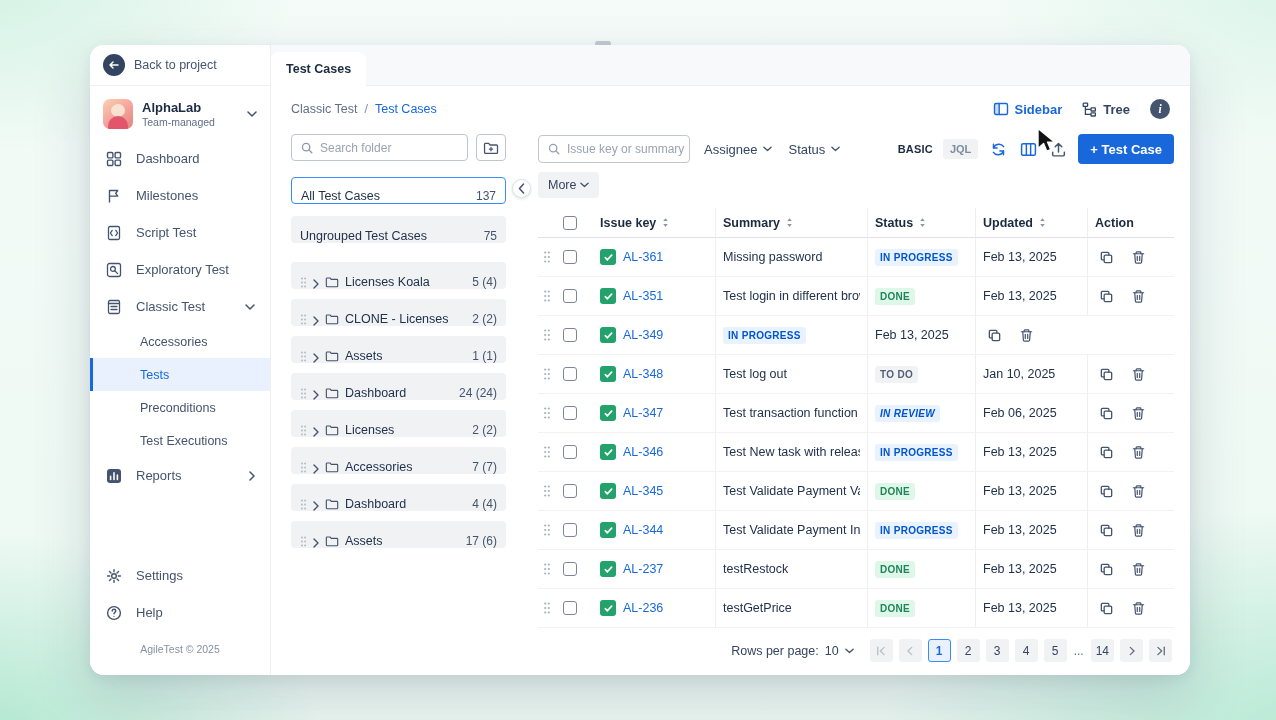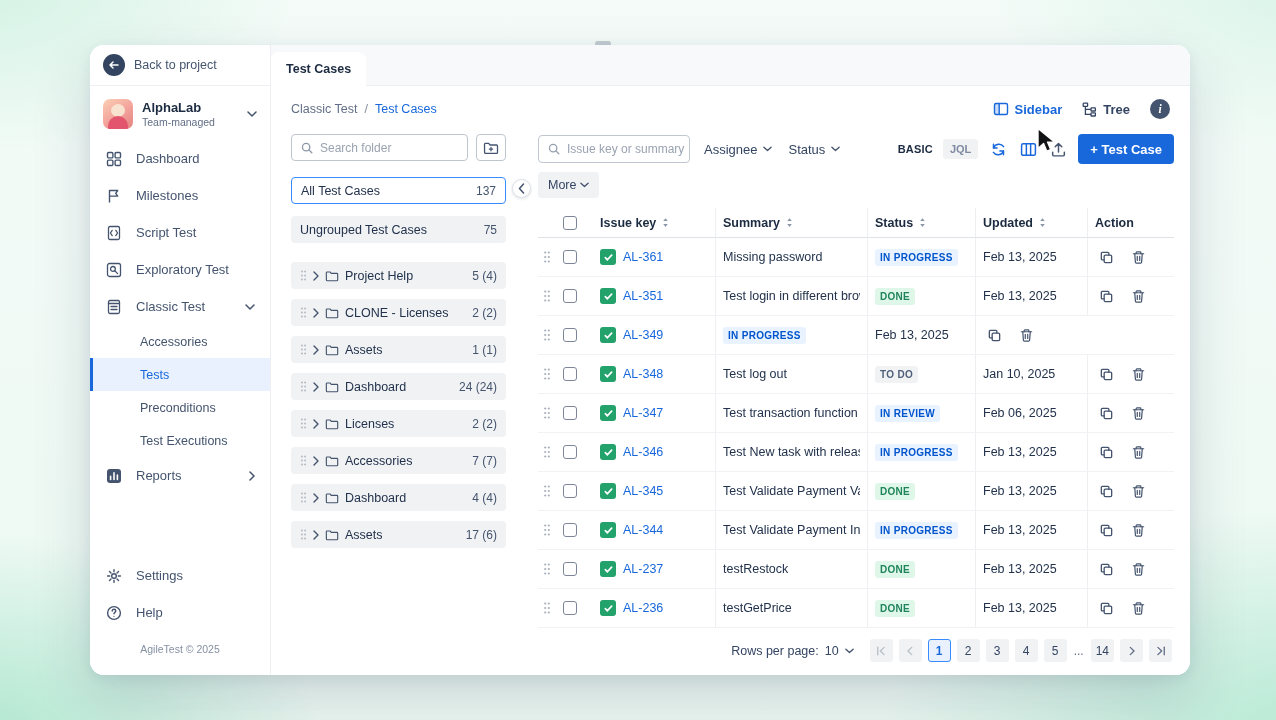--- a/index.html
+++ b/index.html
@@ -51,21 +51,21 @@
 .hbtn.blue{color:#1868DB}
 .hbtn.dark{color:#344563}
 .info-circle{width:20px;height:20px;border-radius:50%;background:#44546F;color:#fff;display:flex;align-items:center;justify-content:center;font-size:11.5px;font-weight:700;font-style:italic;cursor:pointer;font-family:"Liberation Serif",serif}
 .panels{flex:1;display:flex;min-height:0;position:relative;padding-top:8px}
 
 .folderpanel{width:250px;flex:none;padding:2px 15px 0 20px}
 .fsearch-row{display:flex;gap:8px;margin-bottom:16px}
 .fsearch{flex:1;height:27px;border:1px solid #BFC5CF;border-radius:4px;display:flex;align-items:center;gap:6px;padding:0 8px;background:#fff;cursor:text;color:#8E98A8}
 .fsearch .ph{font-size:12px;color:#9AA3B1}
 .faddbtn{width:30px;height:27px;border:1px solid #BFC5CF;border-radius:4px;background:#fff;display:flex;align-items:center;justify-content:center;cursor:pointer;color:#44546E}
-.folder-row{height:27px;border-radius:4px;display:flex;align-items:center;padding:0 9px;margin-bottom:10px;font-size:12.5px;color:#22324C;cursor:pointer;background:#F1F2F4;gap:6px}
+.folder-row{height:27px;border-radius:4px;display:flex;align-items:flex-end;padding:0 9px;margin-bottom:10px;font-size:12.5px;color:#22324C;cursor:pointer;background:#F1F2F4;gap:6px}
 .folder-row.sel{background:#fff;border:1.5px solid #388BFF;margin-bottom:12px;font-weight:500}
 .folder-row.plain{margin-bottom:19px}
 .fcount{margin-left:auto;font-size:12px;color:#44546E;flex:none}
 .fr-dots{color:#B2B9C4;flex:none;cursor:grab}
 .fr-chev{color:#44546E;flex:none}
 .fr-folder{color:#44546E;flex:none}
 .flabel{white-space:nowrap;overflow:hidden;text-overflow:ellipsis}
 .collapse{position:absolute;left:241px;top:55px;width:19px;height:19px;border-radius:50%;background:#fff;border:1px solid #DFE2E7;box-shadow:0 1px 3px rgba(23,43,77,.14);display:flex;align-items:center;justify-content:center;color:#44546E;cursor:pointer;z-index:5;padding:0}
 
 .tablepanel{flex:1;min-width:0;display:flex;flex-direction:column;padding:2px 16px 0 17px}
@@ -339,21 +339,21 @@
     <span class="fr-chev">
       <svg width="6" height="10" viewBox="0 0 6 10" fill="none" stroke="currentColor" stroke-width="1.4" stroke-linecap="round" stroke-linejoin="round">
                       <path d="M1 1l4 4-4 4"></path>
                     </svg>
     </span>
     <span class="fr-folder">
       <svg width="14" height="14" viewBox="0 0 16 16" fill="none" stroke="currentColor" stroke-width="1.3" stroke-linejoin="round">
                       <path d="M1.5 4.3c0-.5.4-.9.9-.9h3.3l1.4 1.6h6.5c.5 0 .9.4.9.9v6.6c0 .5-.4.9-.9.9h-11c-.5 0-1-.4-1-.9z"></path>
                     </svg>
     </span>
-    <span class="flabel">Project Help</span>
+    <span class="flabel">Licenses Koala</span>
     <span class="fcount">5 (4)</span>
   </div>
                 <div class="folder-row">
     <span class="fr-dots">
       <svg width="7" height="13" viewBox="0 0 8 14">
                       <g fill="currentColor">
                         <circle cx="2.2" cy="2.5" r="1.1"></circle>
                         <circle cx="5.8" cy="2.5" r="1.1"></circle>
                         <circle cx="2.2" cy="7" r="1.1"></circle>
                         <circle cx="5.8" cy="7" r="1.1"></circle>
@@ -860,21 +860,21 @@
         <svg width="11" height="11" viewBox="0 0 14 14" fill="none" stroke="#fff" stroke-width="2.2" stroke-linecap="round" stroke-linejoin="round">
                           <path d="M3 7.3l2.6 2.6 5.4-5.9"></path>
                         </svg>
       </span>
       <a class="keylink">AL-347</a>
     </div>
     <div class="cell bsep c-sum">
                       <span>Test transaction function</span>
                     </div>
     <div class="cell bsep c-status">
-                      <span class="badge" style="background: rgb(233, 242, 255); color: rgb(0, 85, 204);">IN REVIEW</span>
+                      <span class="badge" style="background: rgb(233, 242, 255); color: rgb(0, 85, 204); font-style: italic;">IN REVIEW</span>
                     </div>
     <div class="cell bsep c-upd">Feb 06, 2025</div>
     <div class="cell c-act">
       <button class="iconbtn">
         <svg width="15" height="15" viewBox="0 0 16 16" fill="none" stroke="currentColor" stroke-width="1.4" stroke-linecap="round" stroke-linejoin="round">
                           <rect x="5.5" y="5.5" width="8" height="8" rx="1.2"></rect>
                           <path d="M10.5 5.5V3.5a1 1 0 0 0-1-1h-6a1 1 0 0 0-1 1v6a1 1 0 0 0 1 1h2"></path>
                         </svg>
       </button>
       <button class="iconbtn">

